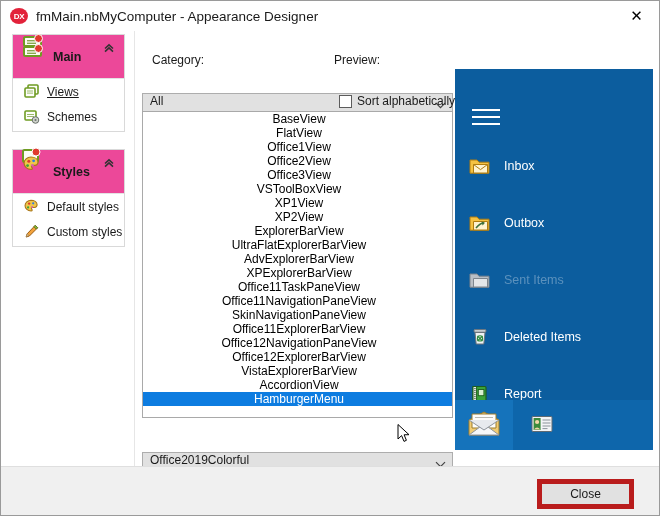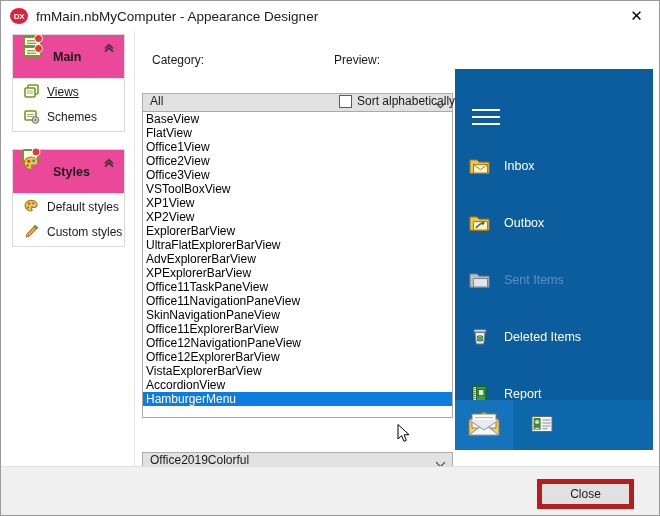--- a/index.html
+++ b/index.html
@@ -122,20 +122,21 @@
 
   .listbox{
     position:absolute;left:7px;top:80px;width:311px;height:307px;
     background:#ffffff;border:1px solid #a9a9a9;
     box-sizing:border-box;overflow:hidden;
   }
   .listrow{
     height:14px;line-height:14px;font-size:12px;color:#000;
     padding-left:3px;white-space:nowrap;
     box-sizing:border-box;
+    text-align:center;
   }
   .listrow.selected{background:#0d7ce0;color:#ffffff;}
 
   
   .preview{
     position:absolute;left:320px;top:38px;width:198px;height:381px;
     background:#0c5d9e;
     box-sizing:border-box;overflow:hidden;
   }
   .hamburger{

